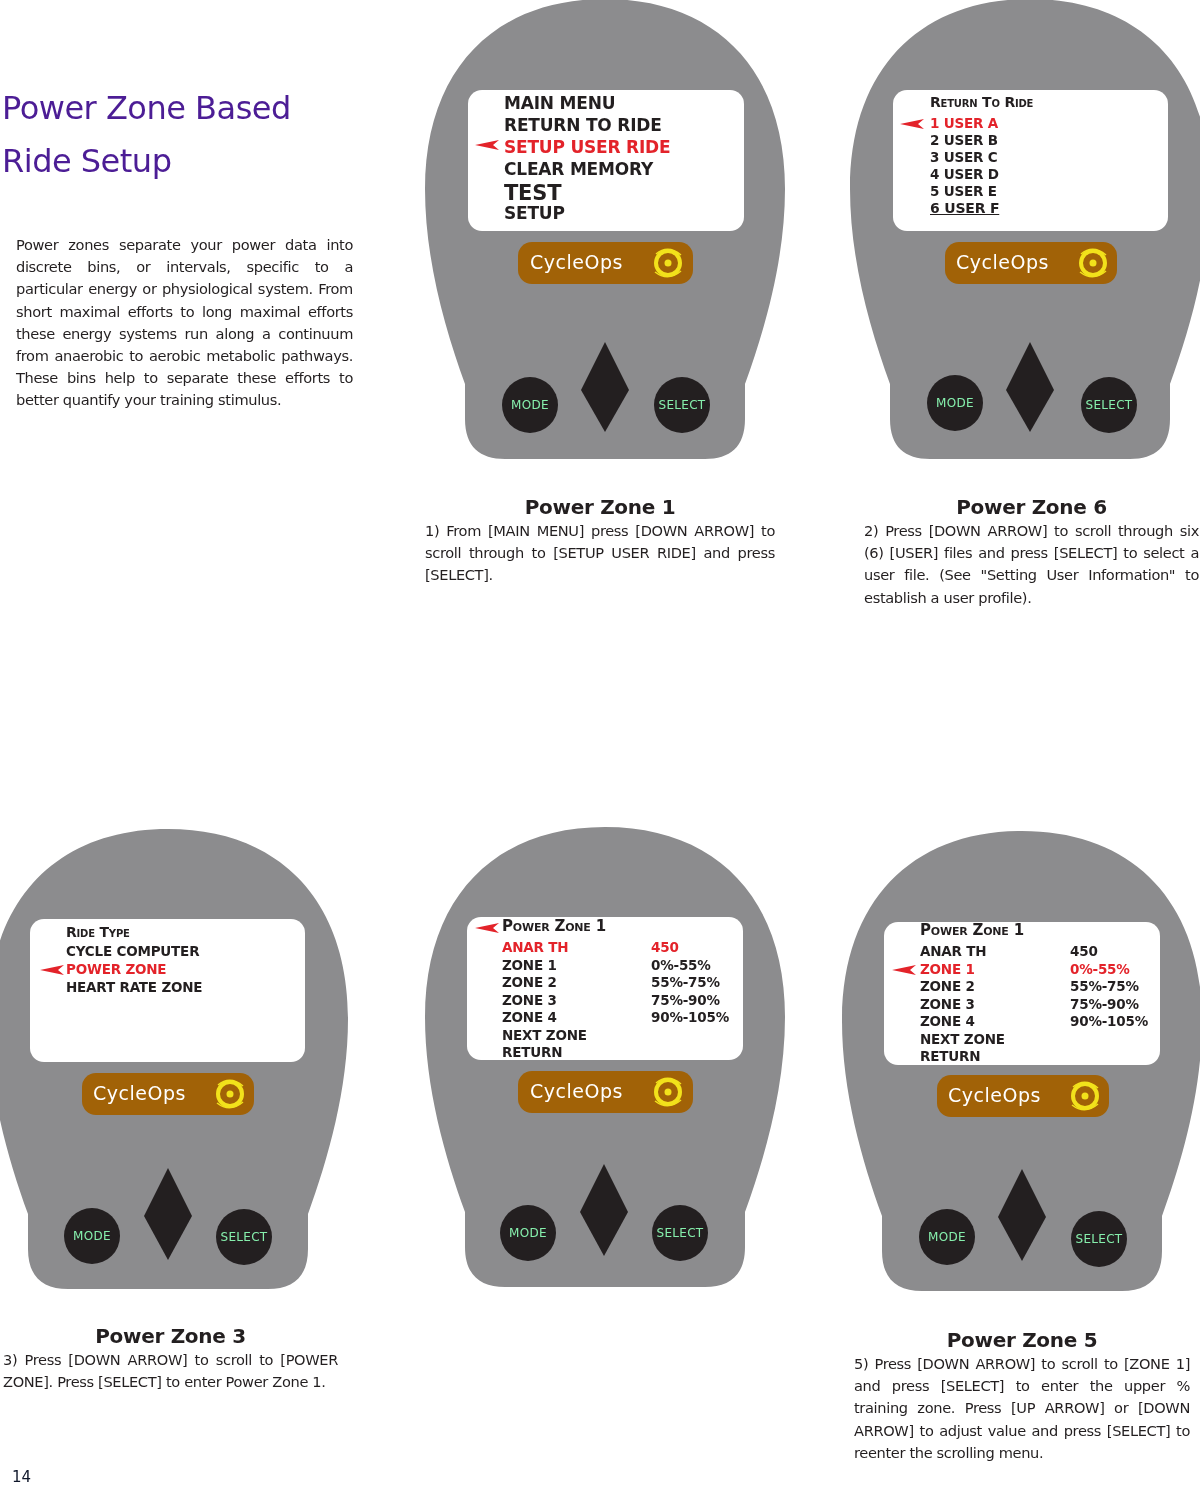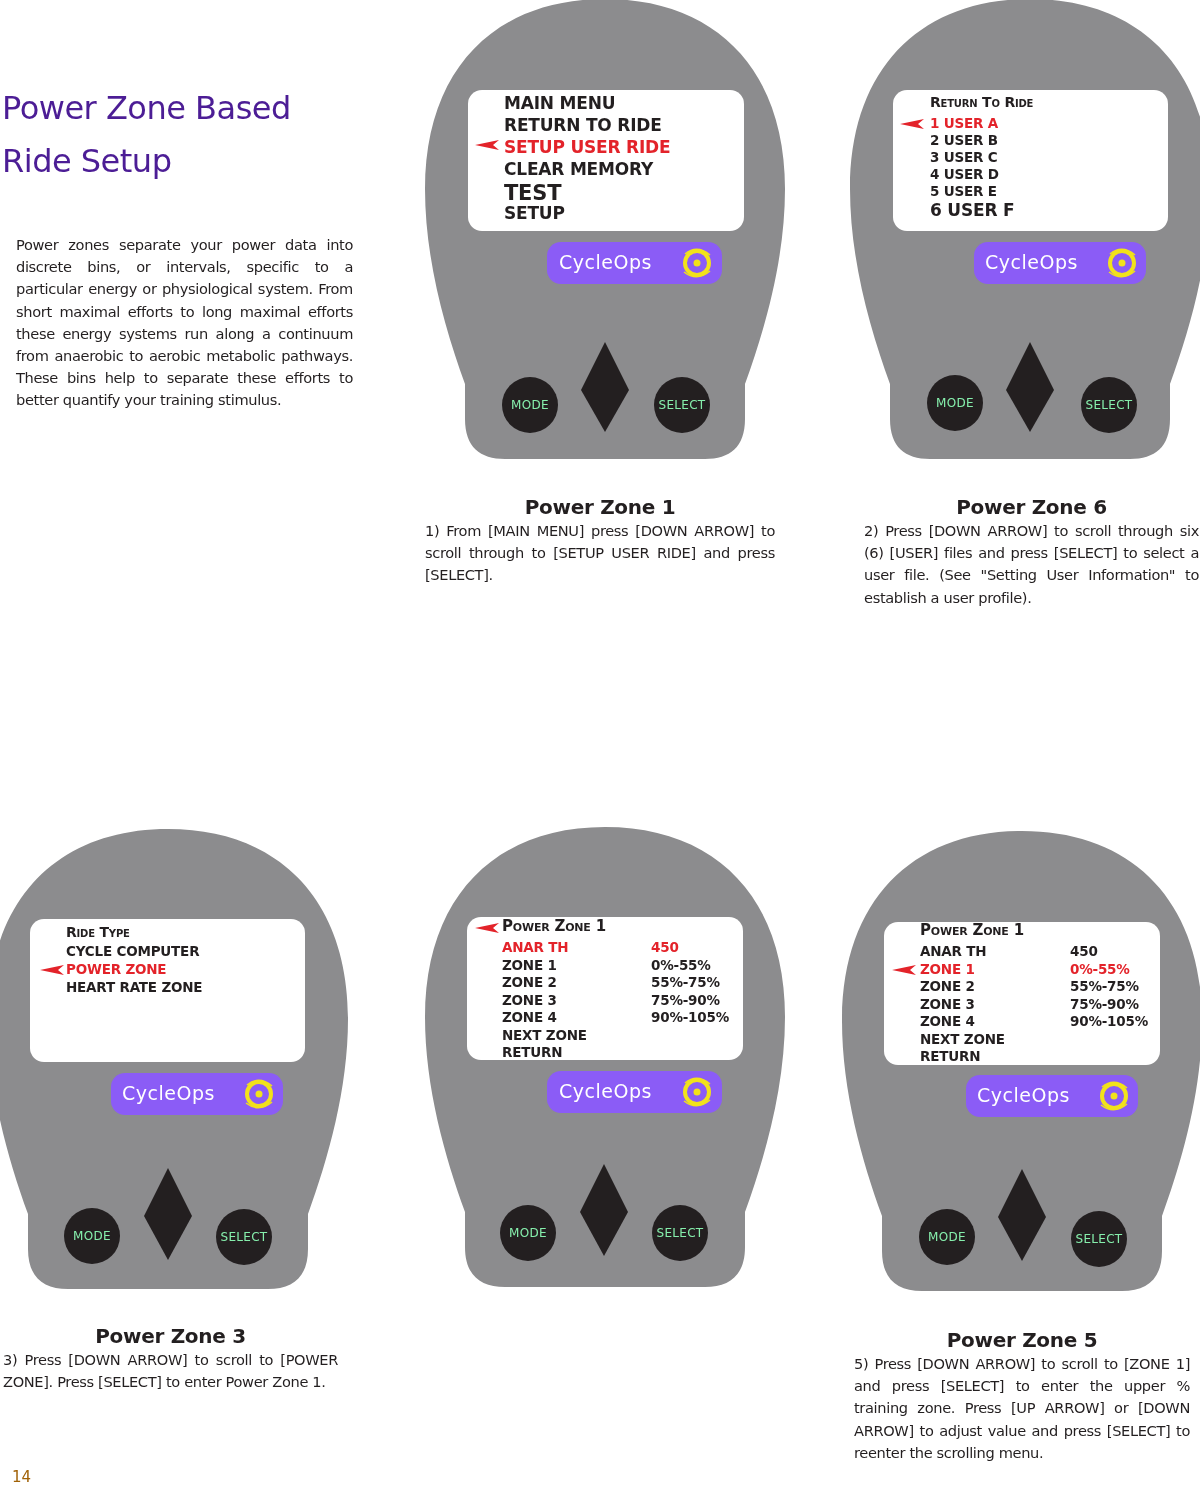--- a/index.html
+++ b/index.html
@@ -1,30 +1,30 @@
 <!DOCTYPE html>
 <html><head>
 <meta charset="utf-8">
 <style>
   html, body { margin:0; padding:0; background:#ffffff; }
   body { width:1200px; height:1494px; position:relative; overflow:hidden; font-family:"DejaVu Sans", sans-serif; color:#231f20; }
   .title { position:absolute; left:2px; top:82px; font-family:"DejaVu Sans", sans-serif; font-weight:normal; font-size:32px; line-height:53px; color:#4c1d95; letter-spacing:-0.5px; }
   .intro { position:absolute; left:4px; top:222px; width:337px; font-size:14.6px; line-height:22.2px; text-align:justify; letter-spacing:-0.35px; color:#231f20; }
   .step { position:absolute; font-size:14.6px; line-height:22.2px; text-align:justify; letter-spacing:-0.35px; color:#231f20; }
   .step h2 { margin:0 0 0 0; font-size:20px; line-height:26px; font-weight:bold; text-align:center; letter-spacing:-0.3px; color:#231f20; }
-  .page-num { position:absolute; left:12px; top:1468px; font-size:15px; color:#a16207; }
+  .page-num { position:absolute; left:12px; top:1468px; font-size:15px; color:#0f172a; }
 
   .device { position:absolute; }
   .device svg.body { position:absolute; left:0; top:0; }
   .screen { position:absolute; background:#ffffff; border-radius:14px; }
   .line { position:absolute; font-family:"DejaVu Sans", sans-serif; font-weight:bold; color:#231f20; white-space:nowrap; letter-spacing:-0.2px; }
   .line.sel { color:#e3232a; }
   .sc { font-variant:small-caps; }
   .ptr { position:absolute; }
-  .logo { position:absolute; background:#8b5cf6; border-radius:14px;margin-left:29px; }
+  .logo { position:absolute; background:#a16207; border-radius:14px; }
   .logo-text { position:absolute; color:#ffffff; font-family:"DejaVu Sans", sans-serif; font-weight:normal; letter-spacing:0.5px; }
   .logo-mark { position:absolute; }
   .btn { position:absolute; border-radius:50%; background:#231f20; color:#86efac; font-family:"DejaVu Sans", sans-serif; font-size:12px; display:flex; align-items:center; justify-content:center; letter-spacing:0.3px; }
   .arrow { position:absolute; }
 </style>
 </head>
 <body>
 
 <div class="title">
   <div>Power Zone Based</div>
@@ -79,21 +79,21 @@
   <div class="screen" style="left:43px; top:92px; width:275px; height:141px;"></div>
   <div class="line sc" style="left:80px; top:96px; font-size:14px;">Return To Ride</div>
   <svg class="ptr" style="left:50px; top:121px;" width="24" height="10" viewBox="0 0 24 10">
       <path d="M0 5 L24 0 L18 5 L24 10 Z" fill="#e3232a"></path>
     </svg>
   <div class="line sel" style="left:80px; top:117px; font-size:13.5px;">1 USER A</div>
   <div class="line" style="left:80px; top:134px; font-size:13.5px;">2 USER B</div>
   <div class="line" style="left:80px; top:151px; font-size:13.5px;">3 USER C</div>
   <div class="line" style="left:80px; top:168px; font-size:13.5px;">4 USER D</div>
   <div class="line" style="left:80px; top:185px; font-size:13.5px;">5 USER E</div>
-  <div class="line" style="left:80px; top:202px; font-size:17px;">6 USER F</div>
+  <div class="line" style="left:80px; top:202px; font-size:14px;text-decoration:underline;">6 USER F</div>
   <div class="logo" style="left:95px; top:244px; width:172px; height:42px;">
     <span class="logo-text" style="left:11px; top:9px; font-size:19px;">CycleOps</span>
     <svg class="logo-mark" style="left:131px; top:4px;" width="34" height="34" viewBox="0 0 34 34">
         <circle cx="17" cy="17" r="12" fill="none" stroke="#f2e21b" stroke-width="4"></circle>
         <circle cx="17" cy="17" r="3.5" fill="#f2e21b"></circle>
         <path d="M5 8 Q 17 -2 30 9" stroke="#f2e21b" stroke-width="1.5" fill="none"></path>
         <path d="M4 26 Q 17 36 30 25" stroke="#f2e21b" stroke-width="1.5" fill="none"></path>
       </svg>
   </div>
   <svg class="arrow" style="left:156px; top:344px;" width="48" height="48" viewBox="0 0 48 48">

